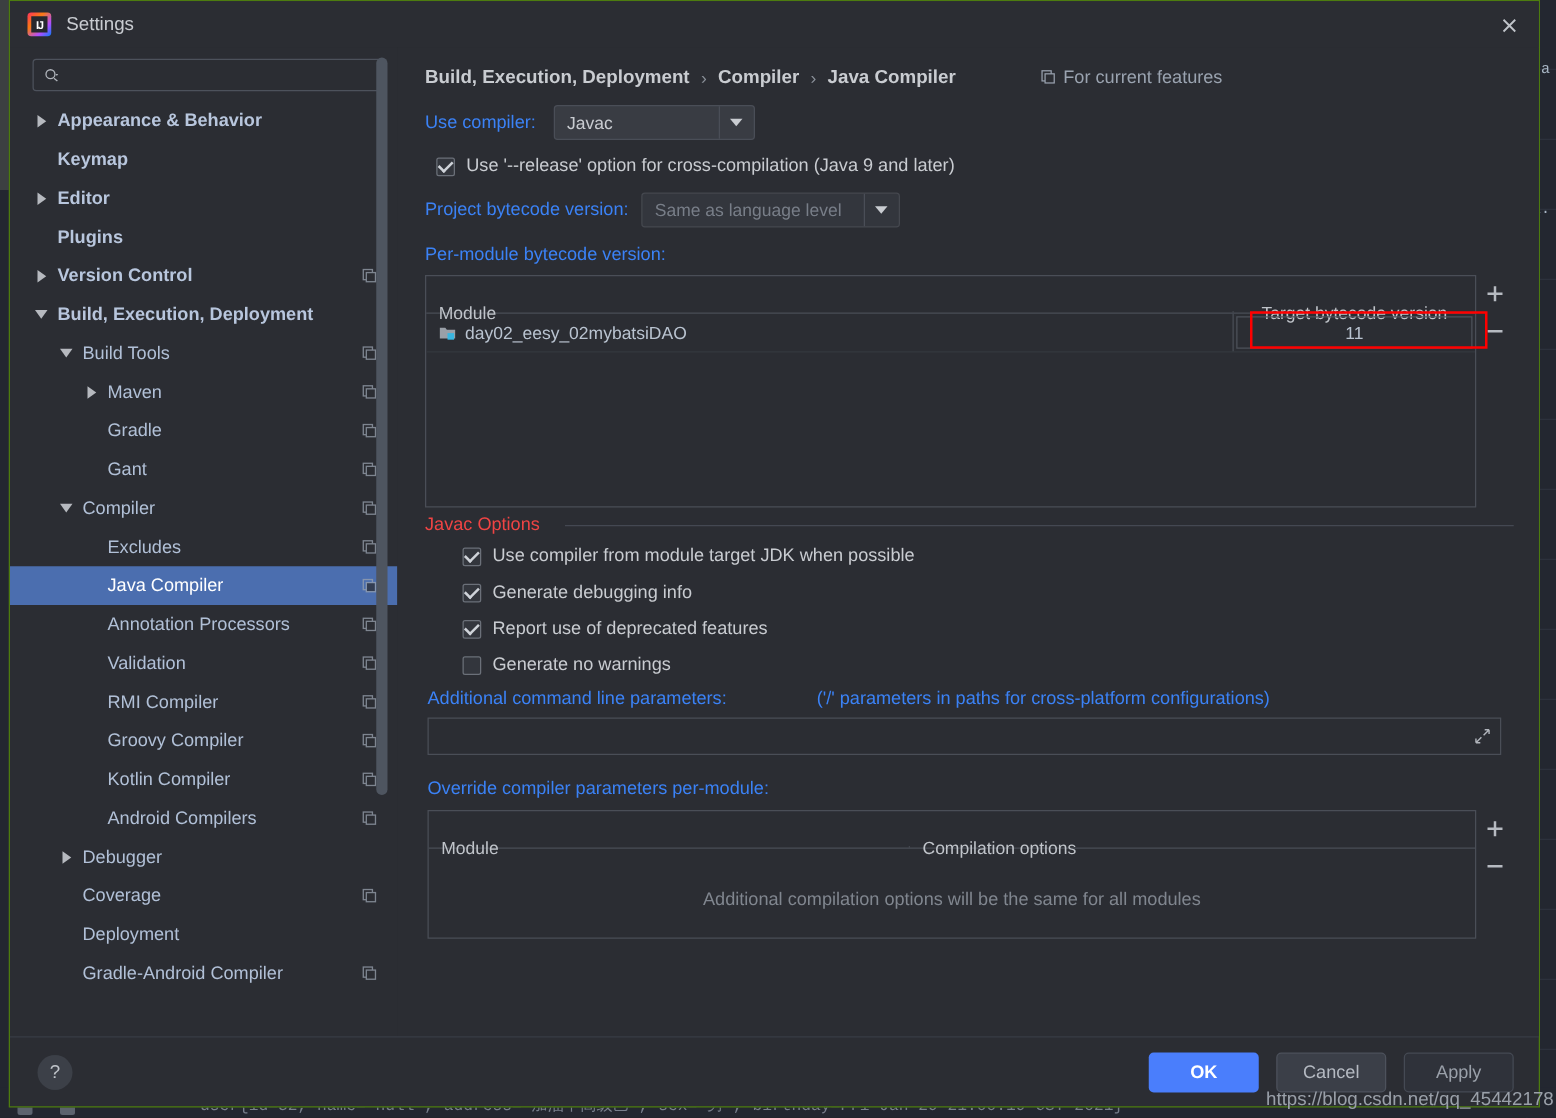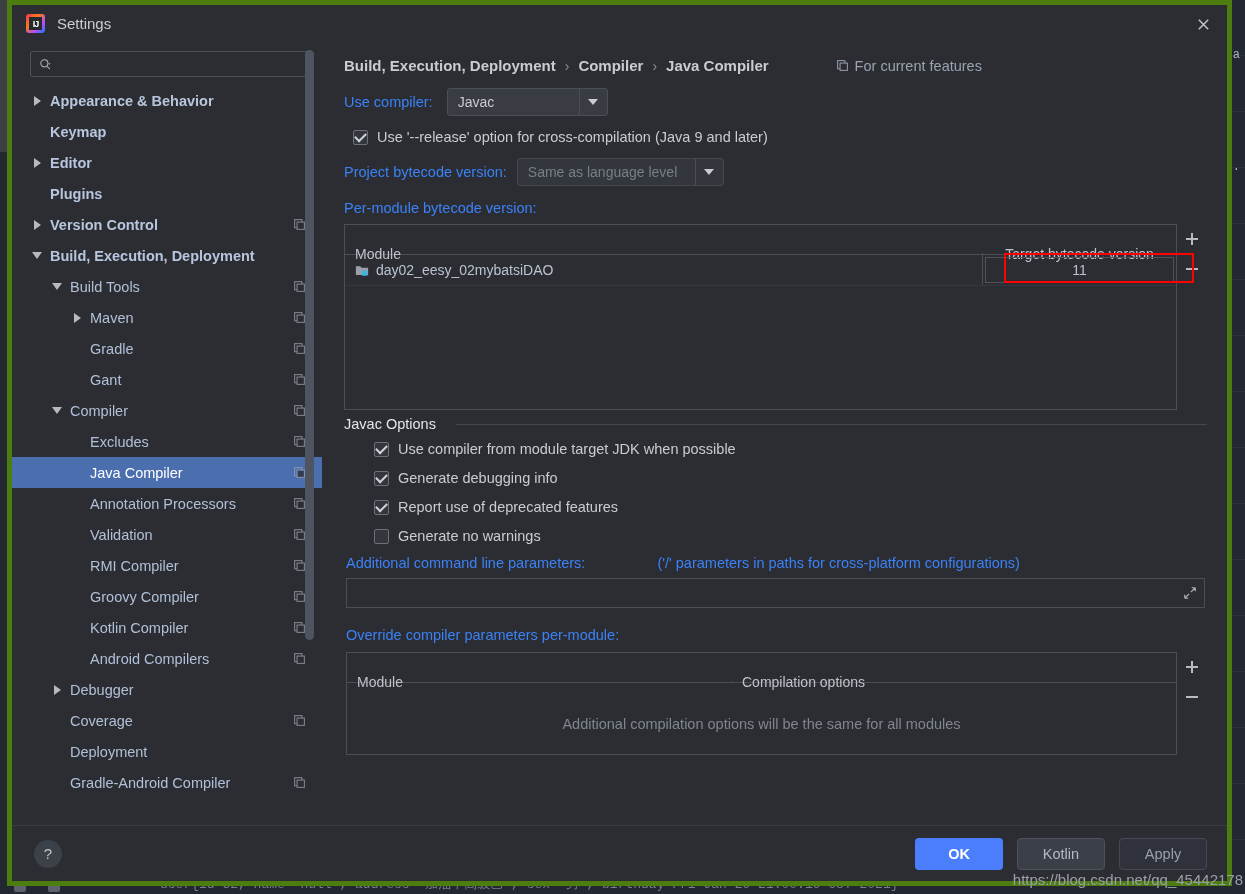--- a/index.html
+++ b/index.html
@@ -23,21 +23,21 @@
     background: #232730; color: #787f8c;
     font-family: "Liberation Mono", monospace; font-size: 13px;
     white-space: nowrap; overflow: hidden; padding-left: 160px; line-height: 30px;
   }
   .bg-console-icons { position: absolute; left: 14px; bottom: 2px; display: flex; gap: 22px; }
   .bg-console-icons span { width: 12px; height: 12px; background: #5c636e; border-radius: 2px; display: block; }
 
   
   #dialog {
     position: absolute; left: 7px; top: 0; width: 1225px; height: 886px;
-    background: #2b2d33; border: 5px solid #4d7c0f;
+    background: #2b2d33; border: 1px solid #4d7c0f;
     display: flex; flex-direction: column;
   }
 
   
   .titlebar { height: 37px; background: #2b2d33; display: flex; align-items: center; padding: 0 0 0 14px; position: relative; flex: none; }
   .ij-logo { width: 19px; height: 19px; border-radius: 3px; position: relative; overflow: hidden;
     background: linear-gradient(135deg,#fe315d 0%,#f97a12 35%,#b24dff 70%,#087cfa 100%); }
   .ij-logo::after { content: "IJ"; position: absolute; inset: 3px; background: #27282e; color: #fff;
     font-size: 9px; font-weight: bold; display: flex; align-items: center; justify-content: center; letter-spacing: -1px; }
   .title-text { margin-left: 12px; font-size: 15px; color: #c9ccd1; }
@@ -105,21 +105,21 @@
   .td.right-col { border-left: 1px solid #4a4e57; justify-content: center; }
   .tbody-fill { flex: 1; }
   .mod-ico { width: 14px; height: 13px; flex: none; }
   .red-box { position: absolute; border: 2px solid #ff0000; pointer-events: none; }
   .cell-inner { border: 1px solid #4e525b; width: 100%; height: 100%; display: flex; align-items: center; justify-content: center; color: #b9c3d0; }
   .plusminus { width: 30px; display: flex; flex-direction: column; align-items: center; padding-top: 6px; gap: 13px; flex: none; }
   .pm-btn { width: 17px; height: 17px; display: flex; align-items: center; justify-content: center; cursor: pointer; }
 
   
   .fieldset { margin-top: 14px; position: relative; }
-  .fs-title { font-size: 14.5px; color: #e5e5e5; position: absolute; left: 0; top: -8px; background: #2b2d33; padding-right: 8px; }
+  .fs-title { font-size: 14.5px; color: #ef4444; position: absolute; left: 0; top: -8px; background: #2b2d33; padding-right: 8px; }
   .fs-line { border-top: 1px solid #444852; margin-left: 112px; }
   .fs-body { padding: 16px 0 0 30px; }
 
   .param-input { height: 30px; background: #2b2d33; border: 1px solid #4a4e57; position: relative; margin-top: 7px; }
   .expand-ico { position: absolute; right: 7px; top: 7px; width: 14px; height: 14px; cursor: pointer; }
 
   .empty-msg { font-size: 14.5px; color: #80868f; text-align: center; padding-top: 33px; }
 
   
   .bottombar { height: 56px; border-top: 1px solid #393d46; display: flex; align-items: center;
@@ -521,19 +521,19 @@
         </div>
       </div>
 
     </div>
   </div>
 
   <div class="bottombar">
     <div class="help-btn">?</div>
     <div class="btns">
       <div class="btn primary">OK</div>
-      <div class="btn normal">Kotlin</div>
+      <div class="btn normal">Cancel</div>
       <div class="btn ghost">Apply</div>
     </div>
   </div>
 </div>
 
 <div class="watermark">https://blog.csdn.net/qq_45442178</div>
 
 </body></html>

